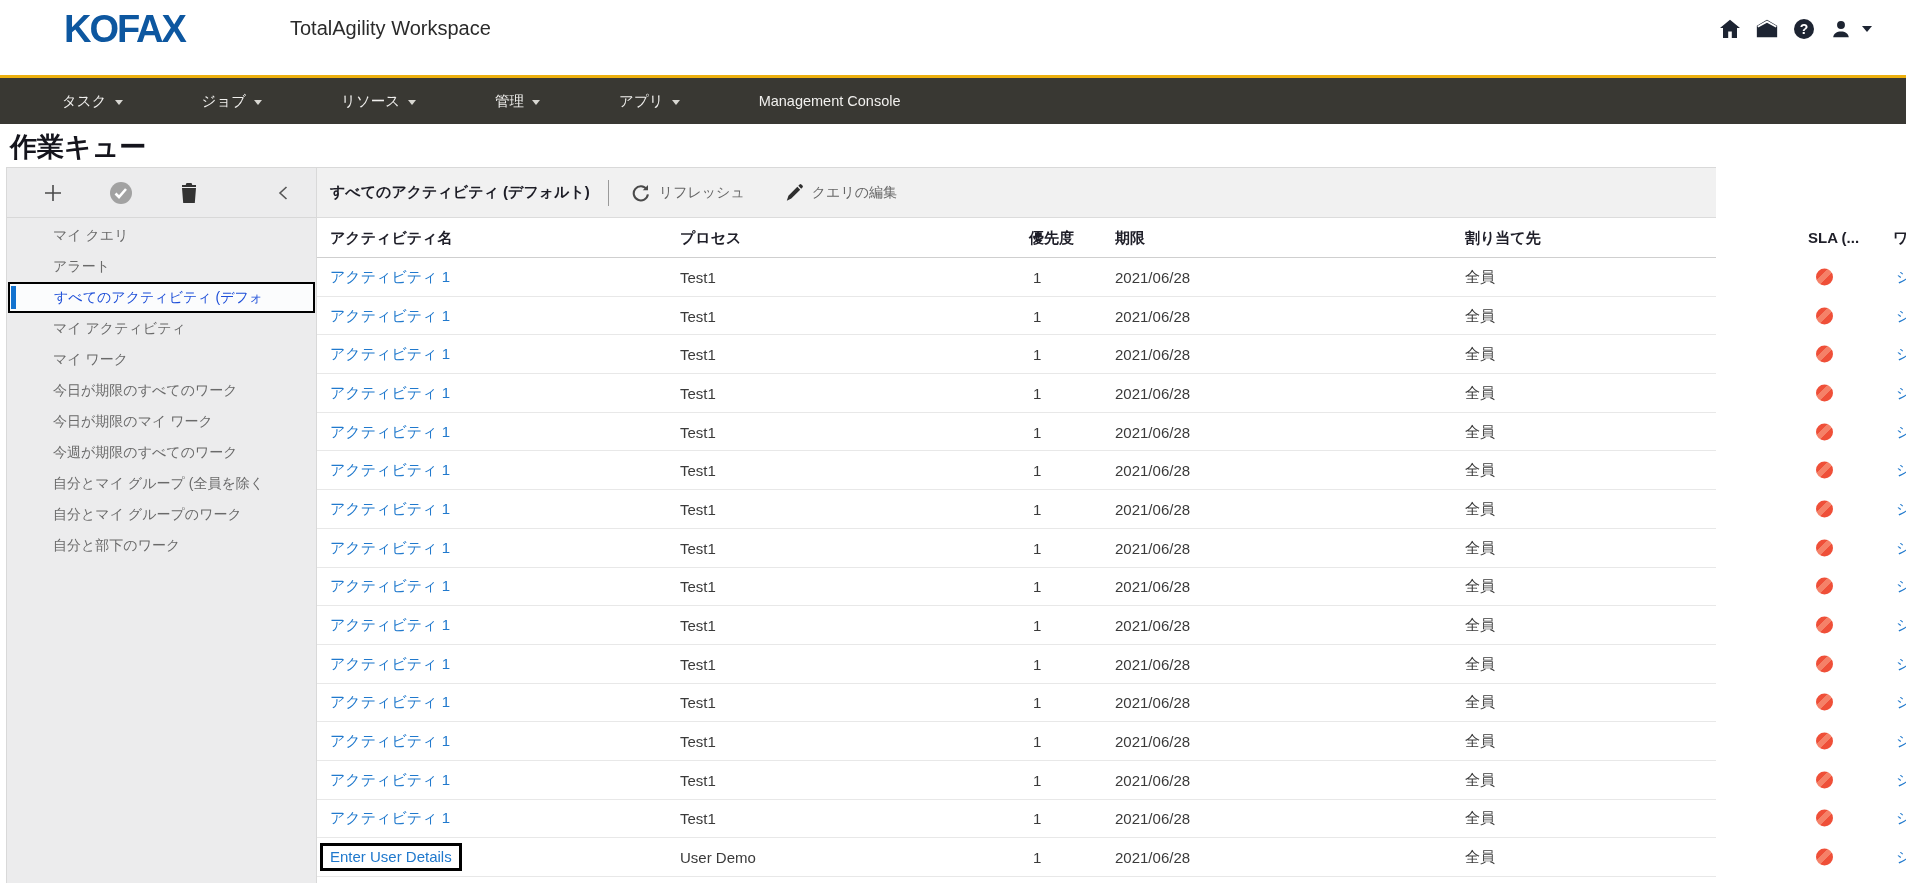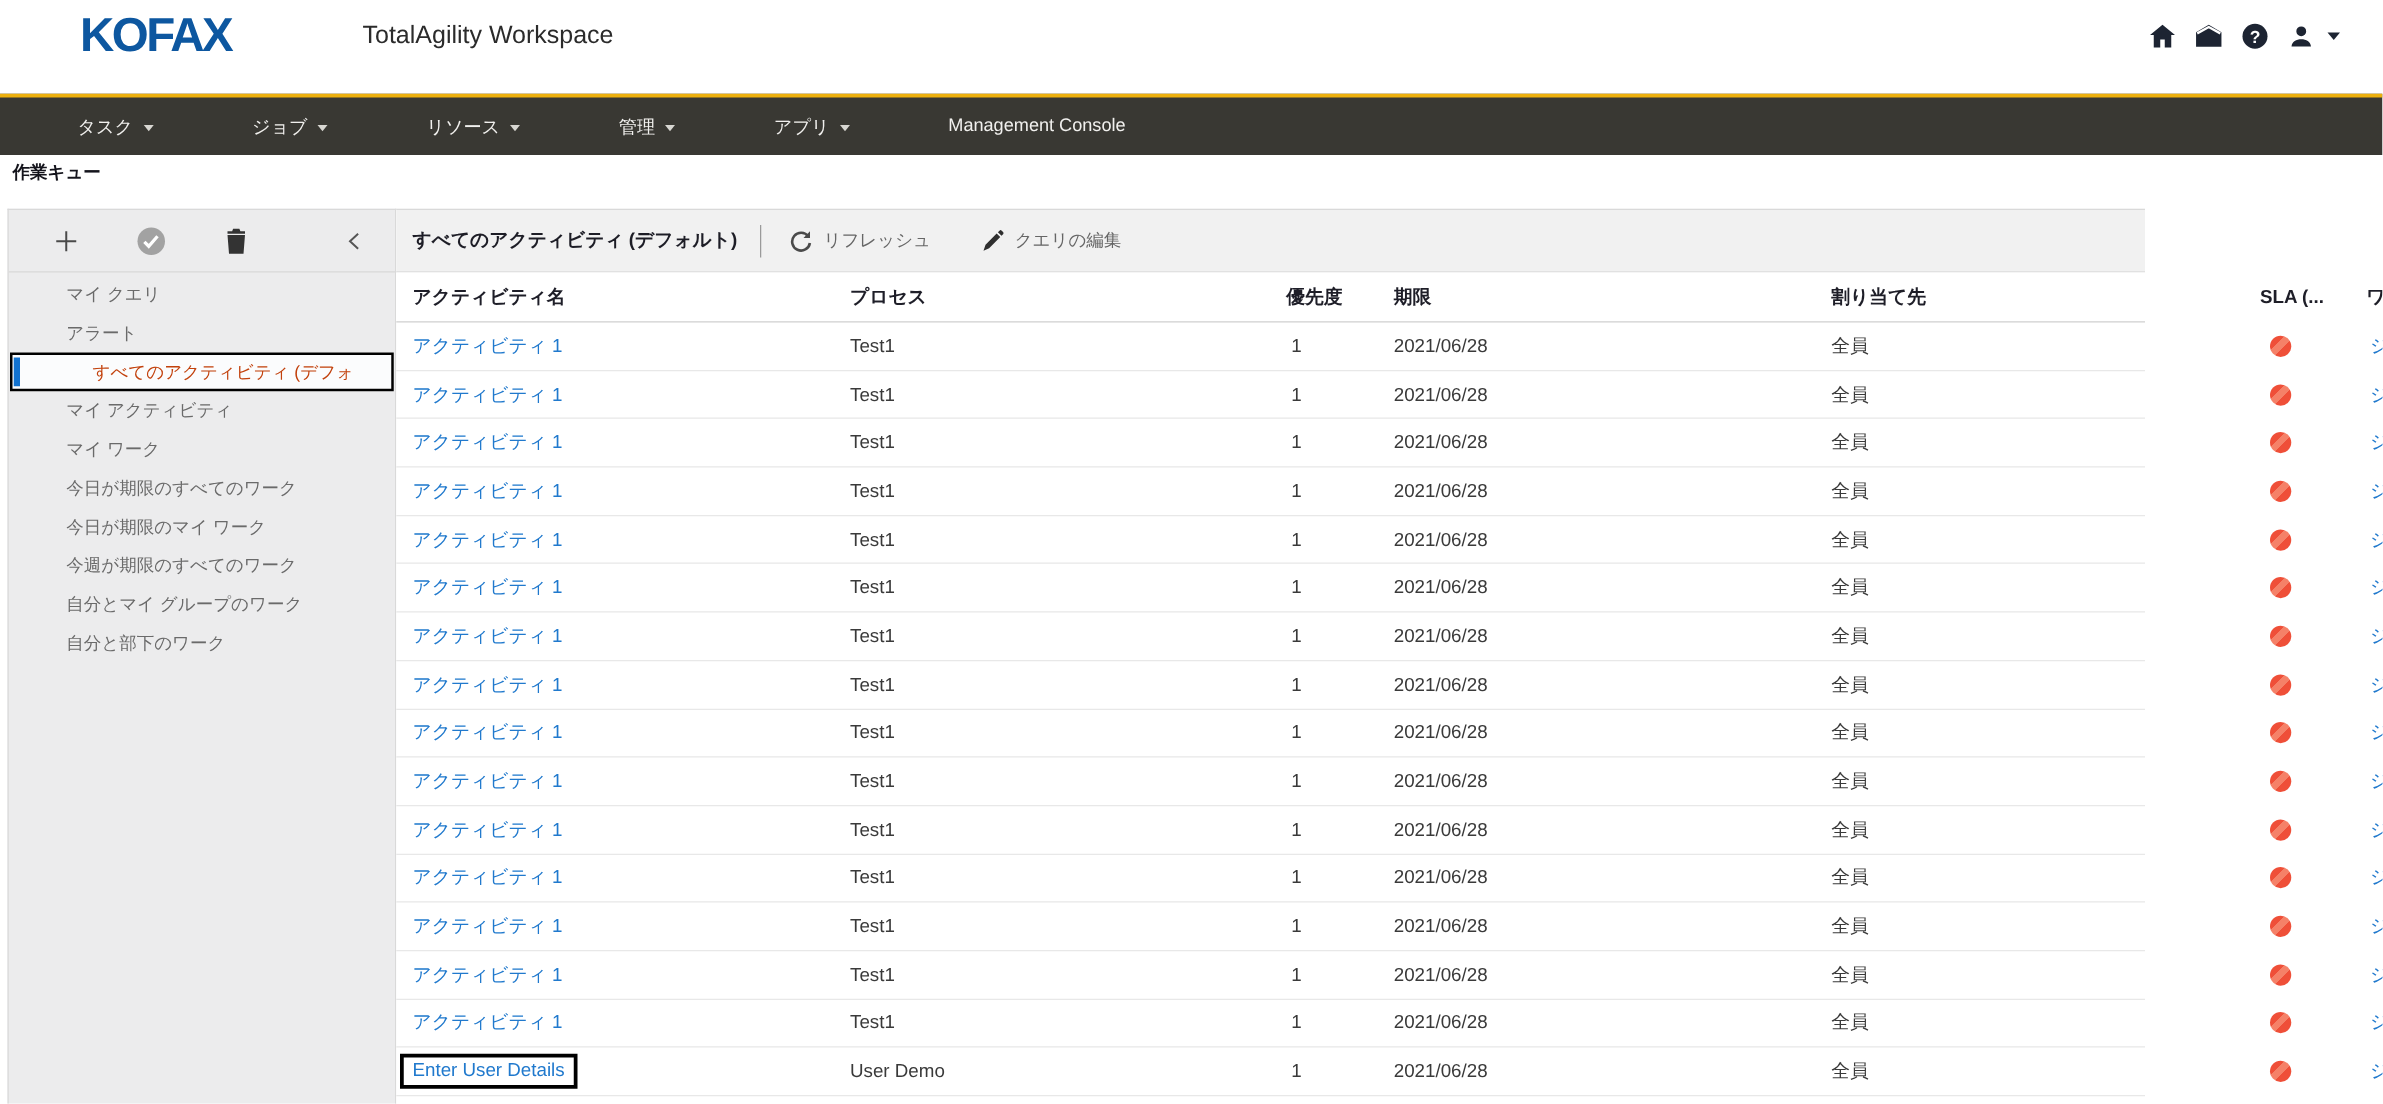--- a/index.html
+++ b/index.html
@@ -19,33 +19,33 @@
   .hicon { width:24px; height:24px; display:inline-flex; align-items:center; justify-content:center; cursor:pointer; }
   .hicon svg { display:block; }
   .tiny-caret { width:0; height:0; border-left:5px solid transparent; border-right:5px solid transparent; border-top:6px solid #1d2432; margin-left:-4px; }
   
   .navbar { position:absolute; left:0; top:75px; width:1906px; height:49px;
     background:#393833; border-top:3px solid #edb00e;
     display:flex; align-items:center; padding-left:40px; gap:57px; }
   .nav-item { display:flex; align-items:center; gap:8px; color:#f1f0ee; font-size:14.5px; cursor:pointer; white-space:nowrap;margin-left:22px; }
   .nav-caret { width:0; height:0; border-left:4px solid transparent; border-right:4px solid transparent; border-top:5px solid #d8d7d2; margin-top:2px; }
   
-  .page-title { position:absolute; left:10px; top:129px; font-size:14px; font-weight:bold; color:#14141c; }
+  .page-title { position:absolute; left:10px; top:129px; font-size:27px; font-weight:bold; color:#14141c; }
   
   .sidebar { position:absolute; left:6px; top:167px; width:311px; height:716px;
     background:#ececed; border:1px solid #d9d9d9; border-bottom:none; }
   .sidebar-toolbar { height:50px; border-bottom:1px solid #d8d8d8; display:flex; align-items:center; padding:0 20px 0 33px; gap:42px; }
   .tbtn { display:inline-flex; align-items:center; justify-content:center; width:26px; height:26px; cursor:pointer; }
   .collapse-btn { margin-left:auto; }
   .tree { padding-top:2px; }
   .tree-item { height:31px; display:flex; align-items:center; font-size:14px; color:#6a6a6a; cursor:pointer; white-space:nowrap; overflow:hidden; }
   .tree-item.lvl0 { padding-left:20px; }
   .tree-item.lvl1 { padding-left:46px; }
   .expander { width:0; height:0; border-left:5px solid transparent; border-right:5px solid transparent; border-top:6px solid #6e6e6e; margin-right:7px; margin-top:1px; }
-  .tree-item.selected { border:2px solid #000; background:#fbfcfd; color:#c2410c; padding-left:64px; position:relative; margin:0 1px; }
+  .tree-item.selected { border:2px solid #000; background:#fbfcfd; color:#1d4ed8; padding-left:44px; position:relative; margin:0 1px; }
   .tree-item.selected::before { content:""; position:absolute; left:1px; top:2px; bottom:2px; width:5px; background:#1272cf; }
   
   .main { position:absolute; left:317px; top:167px; width:1399px; height:716px; background:#fff; }
   .main-toolbar { height:51px; background:#f1f1f1; border-top:1px solid #d9d9d9; border-bottom:1px solid #dcdcdc;
     display:flex; align-items:center; padding-left:13px; }
   .query-title { font-size:15px; font-weight:bold; color:#1d1d26; white-space:nowrap; }
   .vdiv { width:1px; height:26px; background:#9a9a9a; margin:0 22px 0 18px; }
   .tool-link { display:flex; align-items:center; gap:9px; font-size:14px; color:#666; cursor:pointer; white-space:nowrap; }
   .tool-link + .tool-link { margin-left:40px; }
   
@@ -194,20 +194,24 @@
 
     <span class="tree-label">今日が期限のマイ ワーク</span>
   </div>
 
   <div class="tree-item lvl1">
 
     <span class="tree-label">今週が期限のすべてのワーク</span>
   </div>
 
 
+  <div class="tree-item lvl1">
+
+    <span class="tree-label">自分とマイ グループ (全員を除く</span>
+  </div>
 
   <div class="tree-item lvl1">
 
     <span class="tree-label">自分とマイ グループのワーク</span>
   </div>
 
   <div class="tree-item lvl1">
 
     <span class="tree-label">自分と部下のワーク</span>
   </div>

